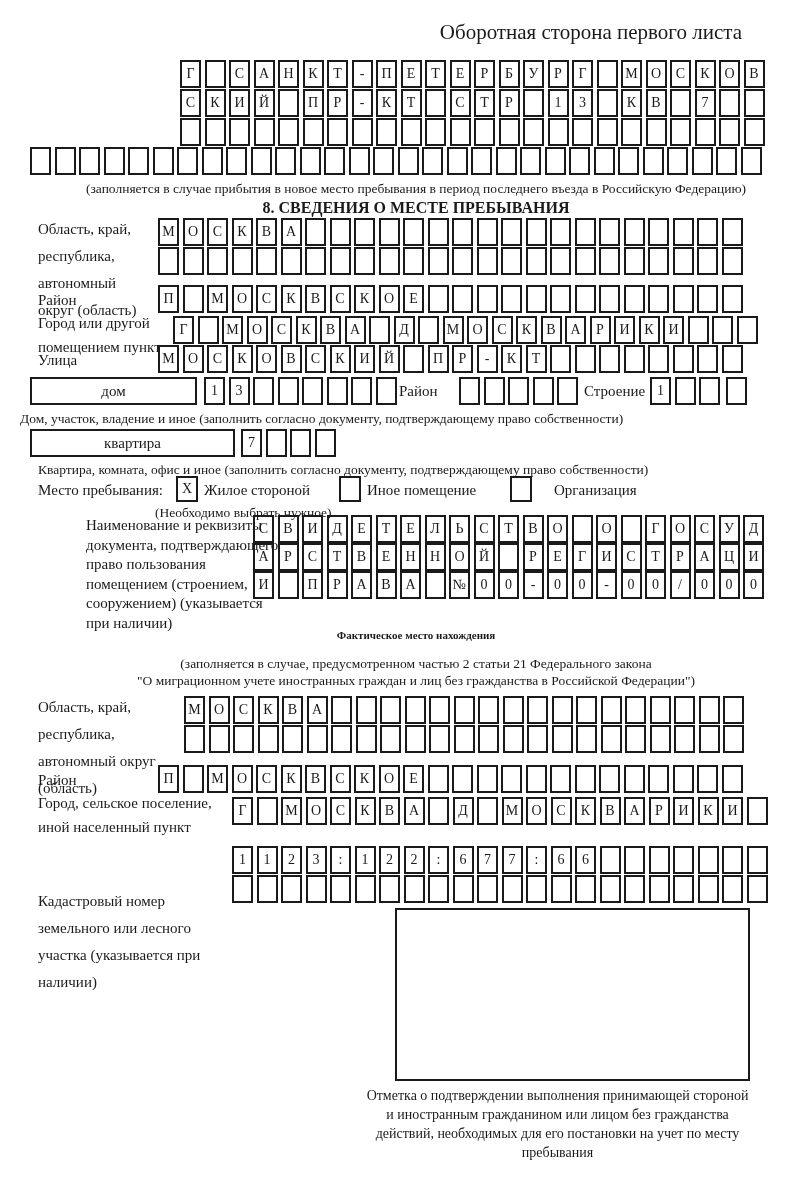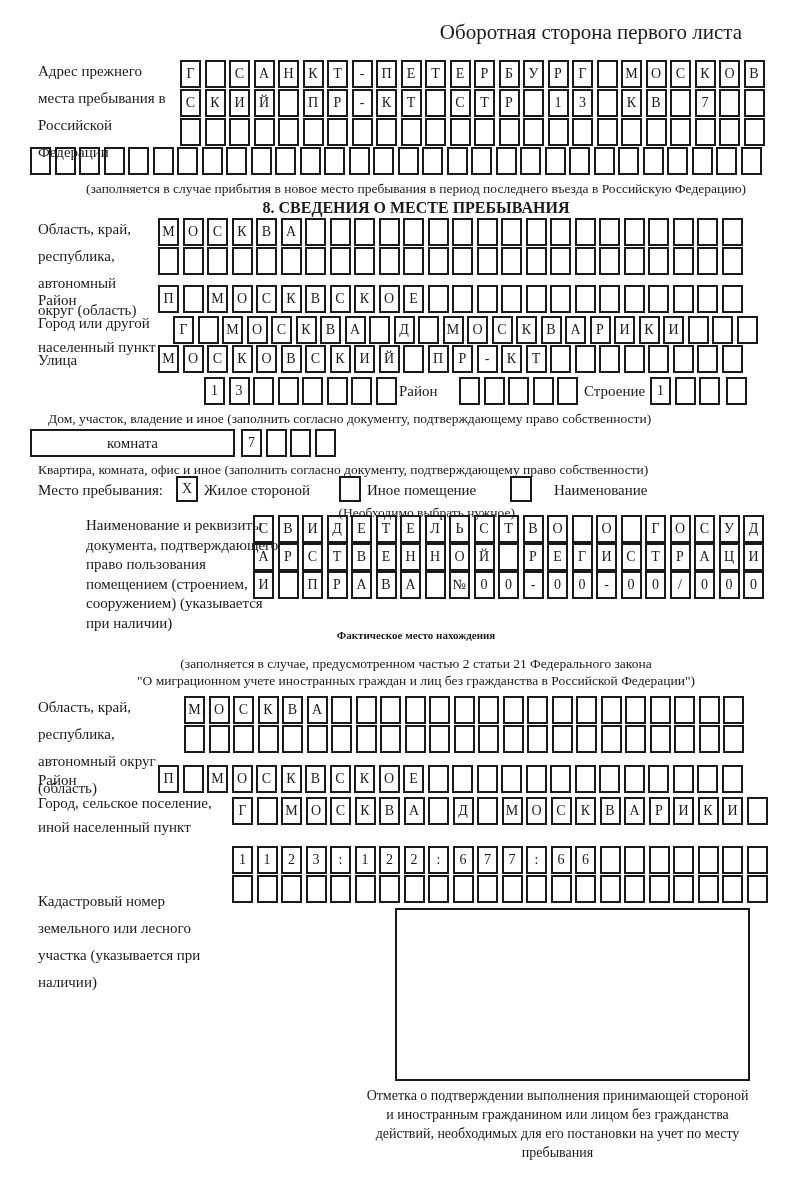--- a/index.html
+++ b/index.html
@@ -21,21 +21,20 @@
       font-size:14px;line-height:22px;text-align:center;}
   .stampbox{border:2px solid #1a1a1a;background:#fff;}
 </style>
 </head>
 <body>
 
 <div class="page">
 
   <div class="abs note" style="right:58px;top:20px">Оборотная сторона первого листа</div>
 
-  <div class="abs lbl" style="left:38px;top:58px;width:132px">Адрес прежнего места пребывания в Российской Федерации</div>
   <div class="abs cells" style="left:180px;top:60px">
       <span class="cell">Г</span>
       <span class="cell"></span>
       <span class="cell">С</span>
       <span class="cell">А</span>
       <span class="cell">Н</span>
       <span class="cell">К</span>
       <span class="cell">Т</span>
       <span class="cell">-</span>
       <span class="cell">П</span>
@@ -218,21 +217,21 @@
       <span class="cell"></span>
       <span class="cell"></span>
       <span class="cell"></span>
       <span class="cell"></span>
       <span class="cell"></span>
       <span class="cell"></span>
       <span class="cell"></span>
       <span class="cell"></span>
     </div>
 
-  <div class="abs lbl lh24" style="left:38px;top:311px;width:125px">Город или другой населенный пункт</div>
+  <div class="abs lbl lh24" style="left:38px;top:311px;width:125px">Город или другой помещением пункт</div>
   <div class="abs cells" style="left:173px;top:316px">
       <span class="cell">Г</span>
       <span class="cell"></span>
       <span class="cell">М</span>
       <span class="cell">О</span>
       <span class="cell">С</span>
       <span class="cell">К</span>
       <span class="cell">В</span>
       <span class="cell">А</span>
       <span class="cell"></span>
@@ -274,20 +273,21 @@
       <span class="cell"></span>
       <span class="cell"></span>
       <span class="cell"></span>
       <span class="cell"></span>
       <span class="cell"></span>
       <span class="cell"></span>
       <span class="cell"></span>
       <span class="cell"></span>
     </div>
 
+  <div class="abs wbox" style="left:30px;top:377px;width:163px">дом</div>
   <div class="abs cells" style="left:204px;top:377px">
       <span class="cell">1</span>
       <span class="cell">3</span>
       <span class="cell"></span>
       <span class="cell"></span>
       <span class="cell"></span>
       <span class="cell"></span>
       <span class="cell"></span>
       <span class="cell"></span>
     </div>
@@ -301,39 +301,39 @@
     </div>
   <div class="abs lbl lh24" style="left:584px;top:379px">Строение</div>
   <div class="abs cells" style="left:650px;top:377px">
       <span class="cell">1</span>
       <span class="cell"></span>
       <span class="cell"></span>
     </div>
   <div class="abs cells" style="left:726px;top:377px">
       <span class="cell"></span>
     </div>
-  <div class="abs cap" style="left:48px;top:410px">Дом, участок, владение и иное (заполнить согласно документу, подтверждающему право собственности)</div>
-
-  <div class="abs wbox" style="left:30px;top:429px;width:201px">комната</div>
+  <div class="abs cap" style="left:20px;top:410px">Дом, участок, владение и иное (заполнить согласно документу, подтверждающему право собственности)</div>
+
+  <div class="abs wbox" style="left:30px;top:429px;width:201px">квартира</div>
   <div class="abs cells" style="left:241px;top:429px">
       <span class="cell">7</span>
       <span class="cell"></span>
       <span class="cell"></span>
       <span class="cell"></span>
     </div>
   <div class="abs cap" style="left:38px;top:461px">Квартира, комната, офис и иное (заполнить согласно документу, подтверждающему право собственности)</div>
 
   <div class="abs lbl lh24" style="left:38px;top:478px">Место пребывания:</div>
   <span class="abs cb" style="left:176px;top:476px">X</span>
   <div class="abs lbl lh24" style="left:204px;top:478px">Жилое стороной</div>
   <span class="abs cb" style="left:339px;top:476px"></span>
   <div class="abs lbl lh24" style="left:367px;top:478px">Иное помещение</div>
   <span class="abs cb" style="left:510px;top:476px"></span>
-  <div class="abs lbl lh24" style="left:554px;top:478px">Наименование</div>
-  <div class="abs cap" style="left:155px;top:504px;width:360px;text-align:right">(Необходимо выбрать нужное)</div>
+  <div class="abs lbl lh24" style="left:554px;top:478px">Организация</div>
+  <div class="abs cap" style="left:155px;top:504px;width:360px;text-align:left">(Необходимо выбрать нужное)</div>
 
   <div class="abs lbl tight" style="left:38px;top:516px;width:200px">Наименование и реквизиты документа, подтверждающего право пользования помещением (строением, сооружением) (указывается при наличии)</div>
   <div class="abs cells" style="left:253px;top:515px">
       <span class="cell">С</span>
       <span class="cell">В</span>
       <span class="cell">И</span>
       <span class="cell">Д</span>
       <span class="cell">Е</span>
       <span class="cell">Т</span>
       <span class="cell">Е</span>

